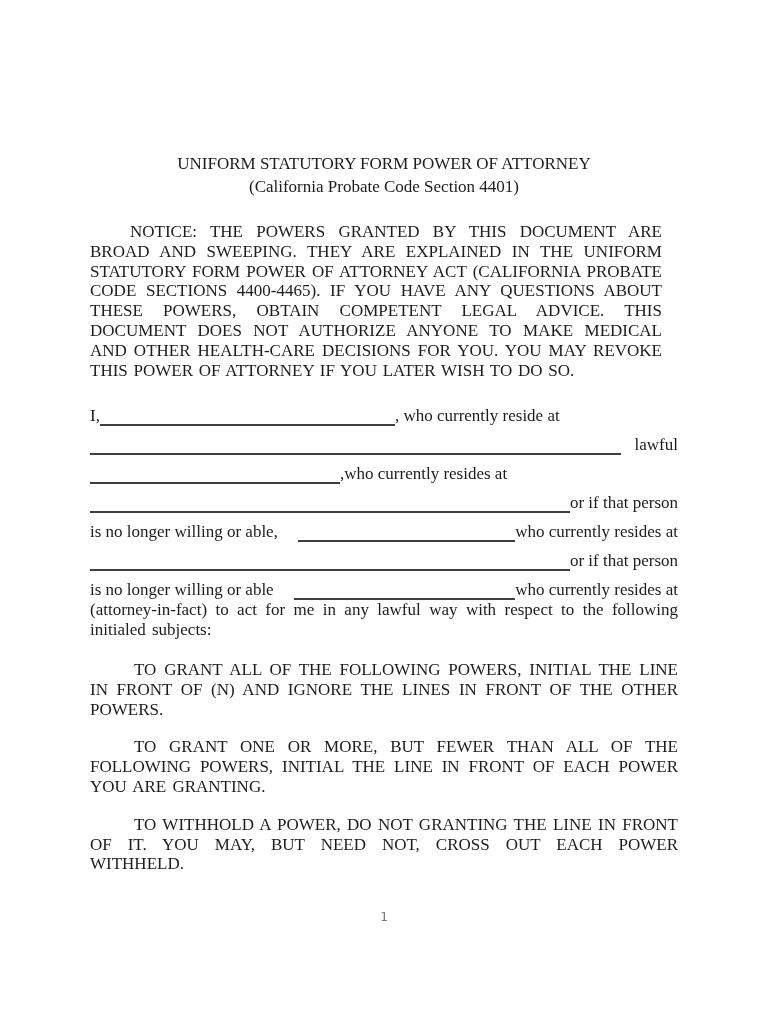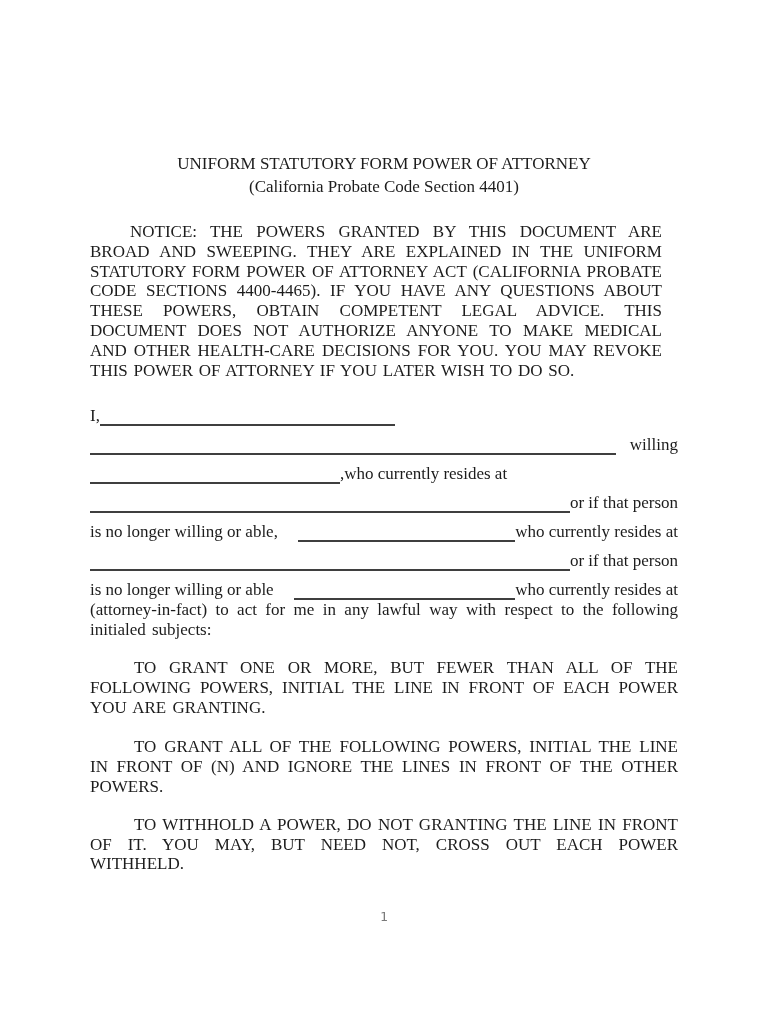--- a/index.html
+++ b/index.html
@@ -94,25 +94,26 @@
       <div>(California Probate Code Section 4401)</div>
     </div>
 
     <p class="notice">NOTICE: THE POWERS GRANTED BY THIS DOCUMENT ARE BROAD AND SWEEPING.  THEY ARE EXPLAINED IN THE UNIFORM STATUTORY FORM POWER OF ATTORNEY ACT (CALIFORNIA PROBATE CODE SECTIONS 4400-4465). IF YOU HAVE ANY QUESTIONS ABOUT THESE POWERS, OBTAIN COMPETENT LEGAL ADVICE.  THIS DOCUMENT DOES NOT AUTHORIZE ANYONE TO MAKE MEDICAL AND OTHER HEALTH-CARE DECISIONS FOR YOU.  YOU MAY REVOKE THIS POWER OF ATTORNEY IF YOU LATER WISH TO DO SO.</p>
 
     <div class="fill-section">
 
       <div class="fline">
         <span>I,</span>
         <span class="blank w295"></span>
+        <span>, who currently reside at</span>
       </div>
 
       <div class="fline">
         <span class="blank grow"></span>
-        <span class="g-md">willing</span>
+        <span class="g-md">lawful</span>
       </div>
 
       <div class="fline">
         <span class="blank w250"></span>
         <span>,who currently resides at</span>
       </div>
 
       <div class="fline">
         <span class="blank grow"></span>
         <span class="g-sm">or if that person</span>
@@ -133,20 +134,20 @@
         <span>is no longer willing or able</span>
         <span class="blank grow g-lg"></span>
         <span>who currently resides at</span>
       </div>
 
 
     </div>
 
     <p class="agent-clause">(attorney-in-fact) to act for me in any lawful way with respect to the following initialed subjects:</p>
 
+    <p class="instruction first">TO GRANT ALL OF THE FOLLOWING POWERS, INITIAL THE LINE IN FRONT OF (N) AND IGNORE THE LINES IN FRONT OF THE OTHER POWERS.</p>
     <p class="instruction">TO GRANT ONE OR MORE, BUT FEWER THAN ALL OF THE FOLLOWING POWERS, INITIAL THE LINE IN FRONT OF EACH POWER YOU ARE GRANTING.</p>
-    <p class="instruction first">TO GRANT ALL OF THE FOLLOWING POWERS, INITIAL THE LINE IN FRONT OF (N) AND IGNORE THE LINES IN FRONT OF THE OTHER POWERS.</p>
     <p class="instruction">TO WITHHOLD A POWER, DO NOT GRANTING THE LINE IN FRONT OF IT. YOU MAY, BUT NEED NOT, CROSS OUT EACH POWER WITHHELD.</p>
 
   </div>
 
   <div class="page-number">1</div>
 </div>
 
 </body></html>

